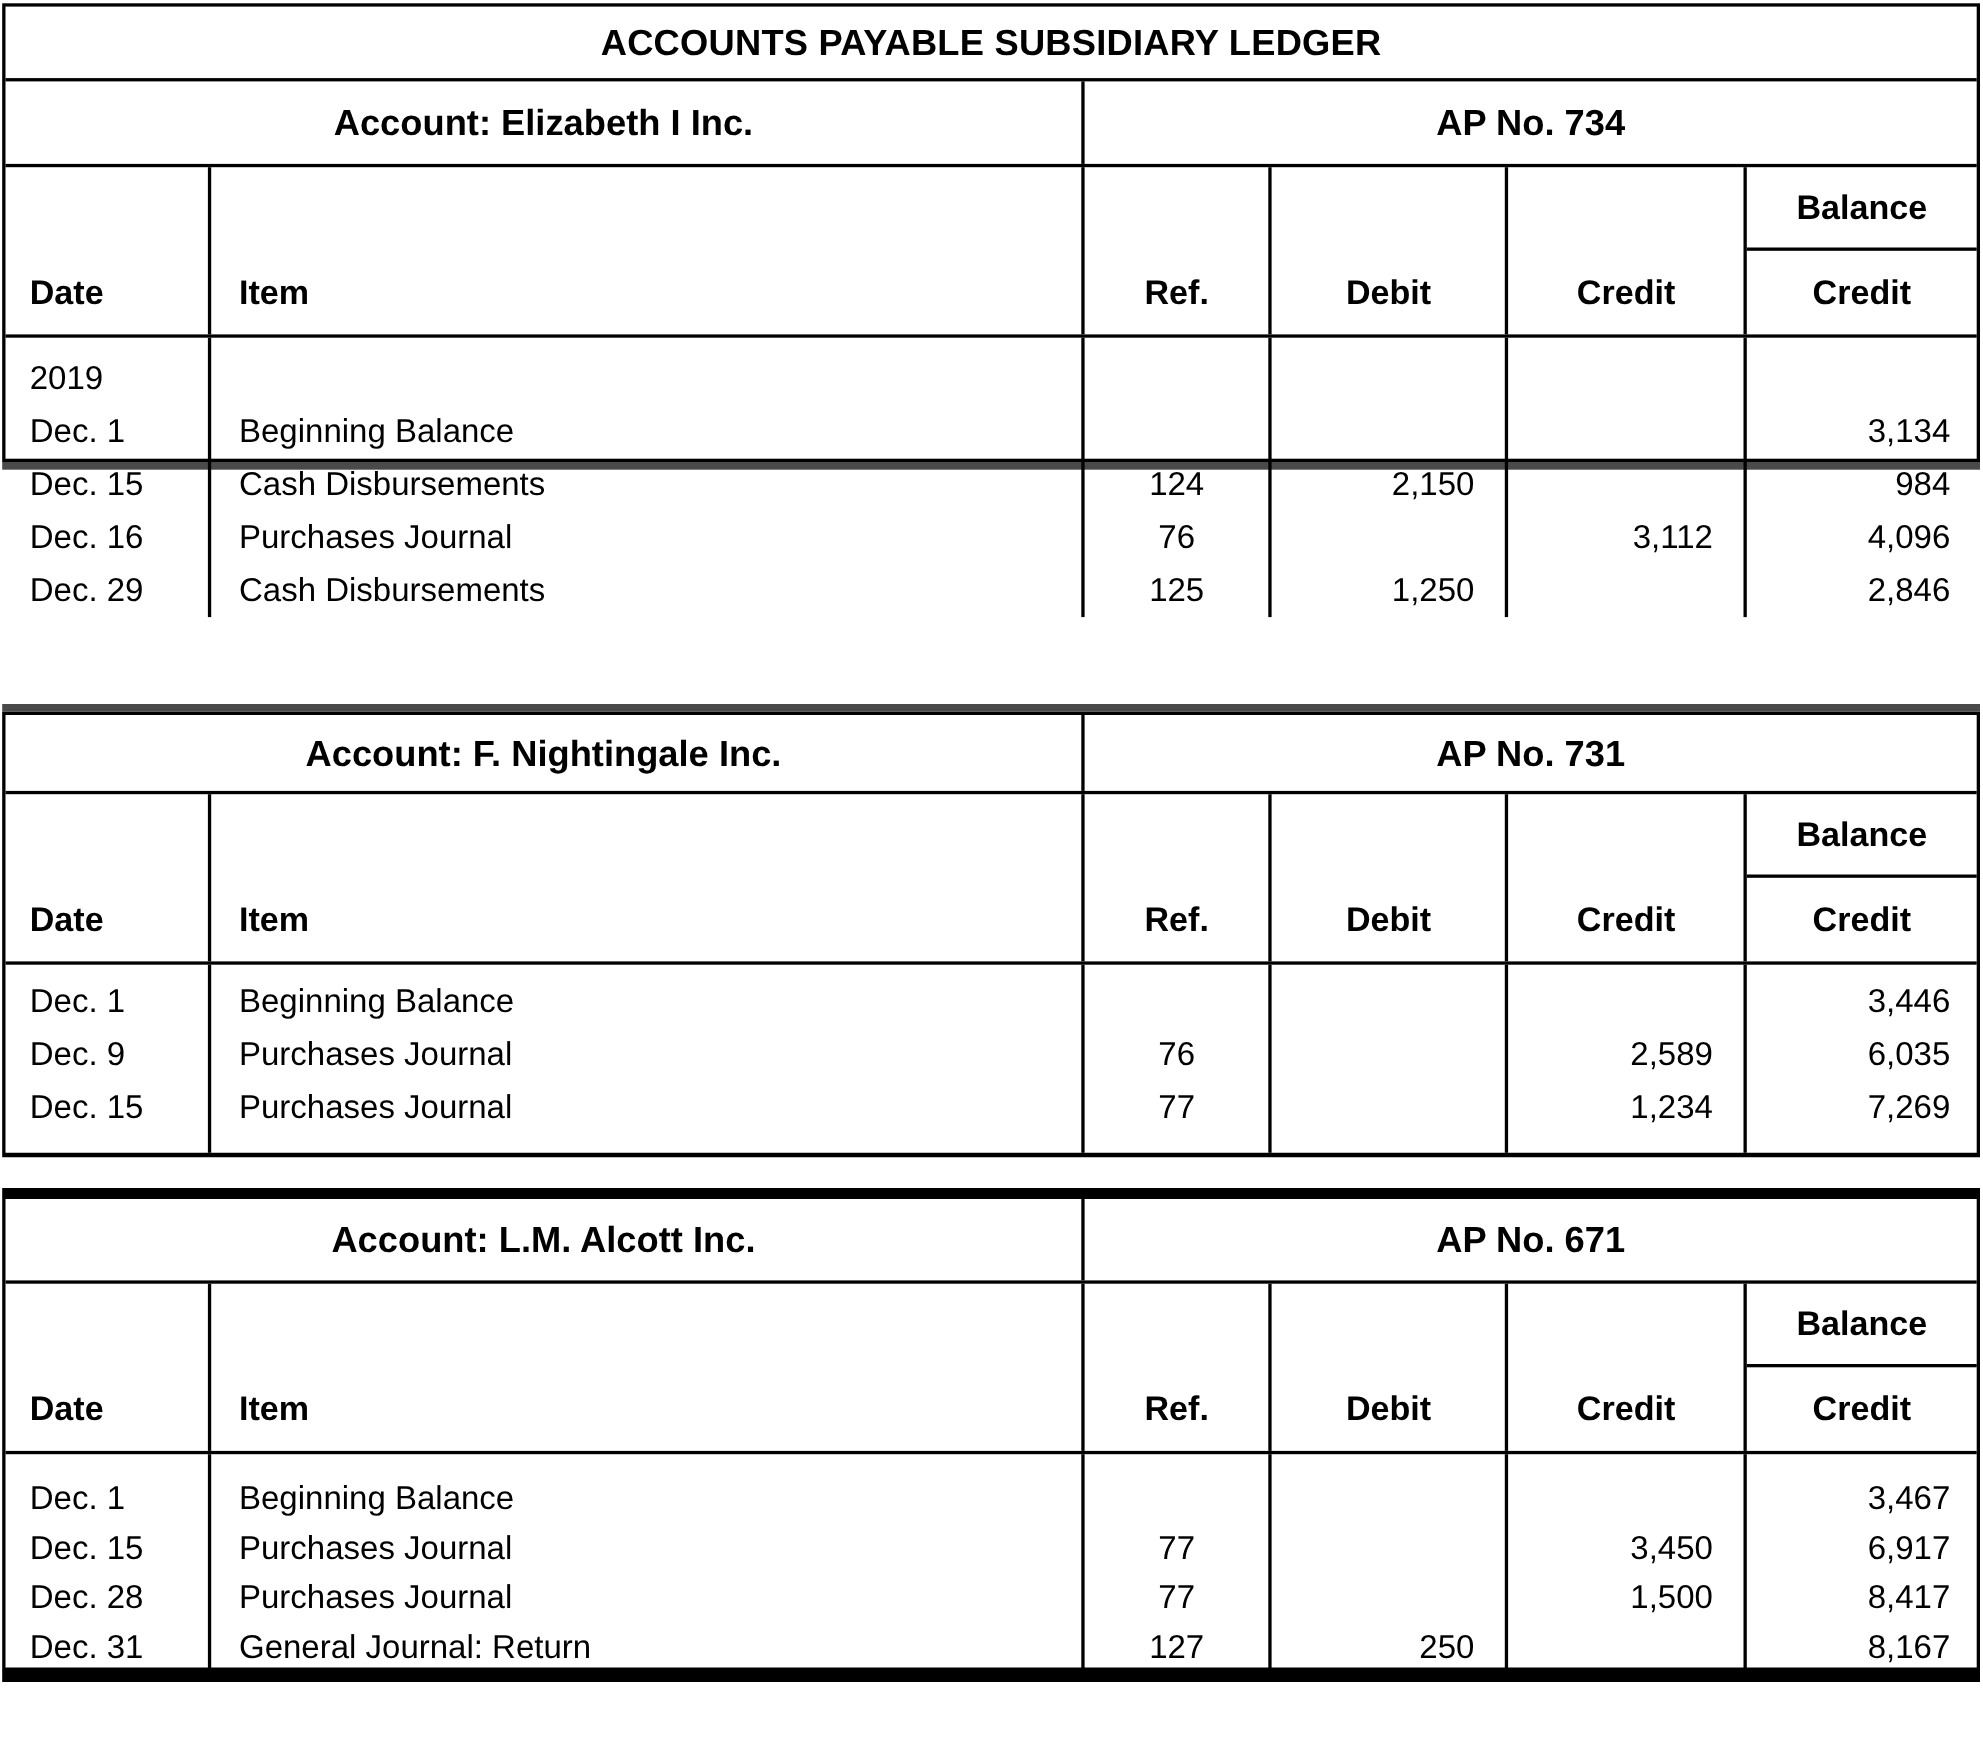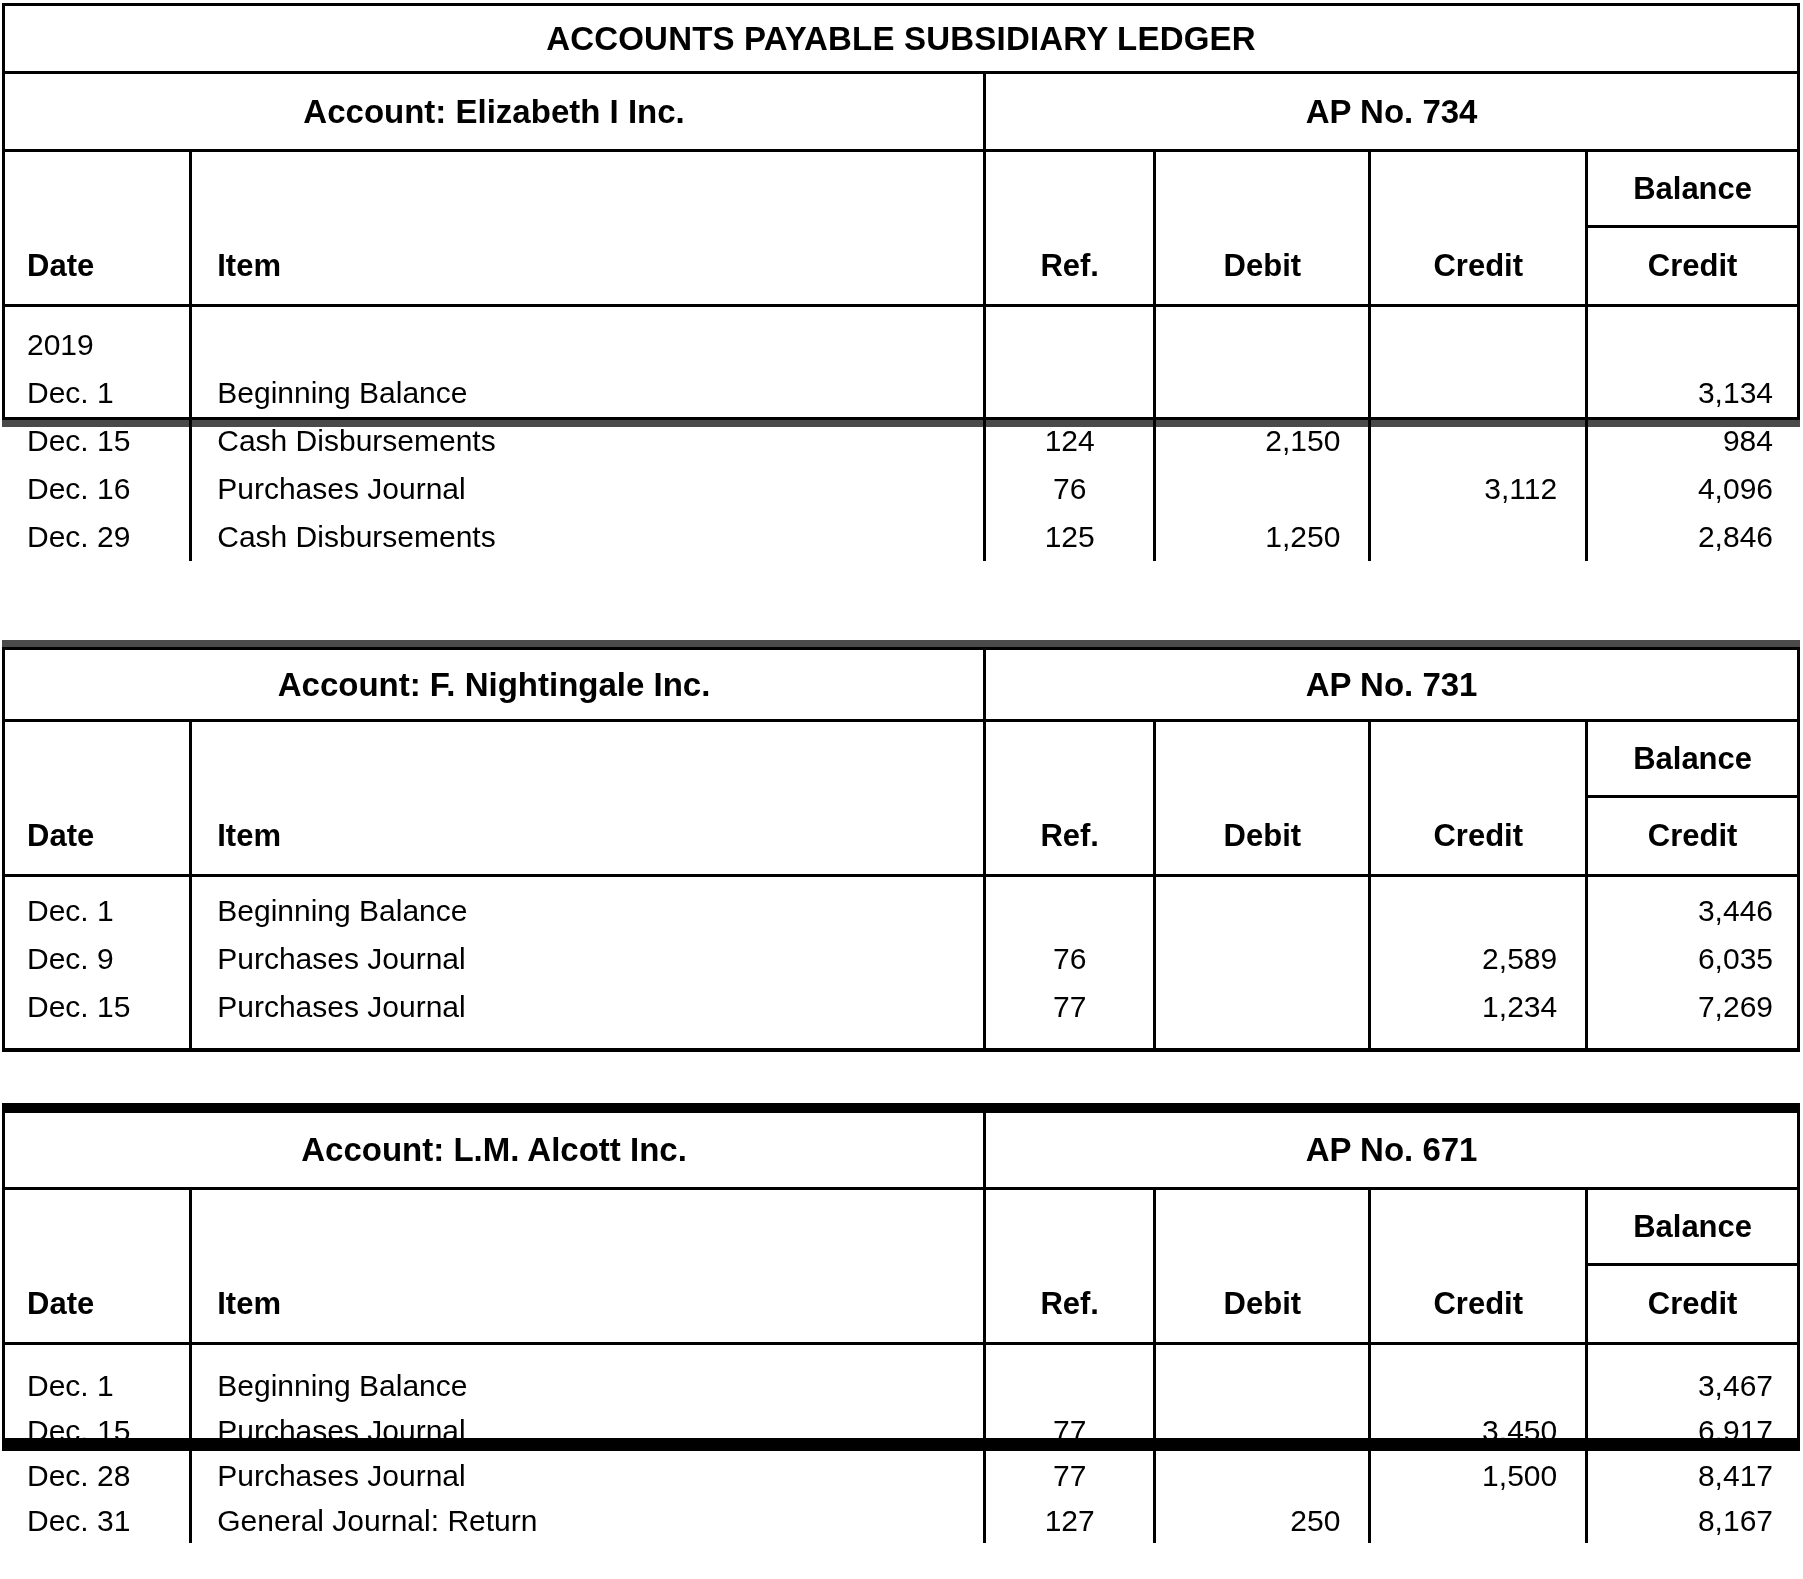--- a/index.html
+++ b/index.html
@@ -17,21 +17,21 @@
     position: absolute;
     left: 2px;
     width: 1798px;
     border: 3px solid #000;
     background: #fff;
     display: flex;
     flex-direction: column;
   }
   .t1 { top: 3px;    height: 417px; box-shadow: 0 7px 0 #4a4a4a; }
   .t2 { top: 647px;  height: 405px; box-shadow: 0 -7px 0 #4a4a4a; border-bottom-width: 4px; }
-  .t3 { top: 1103px; height: 348px; border-top-width: 10px; border-bottom-width: 13px; }
+  .t3 { top: 1080px; height: 449px; border-top-width: 10px; border-bottom-width: 13px; }
 
   .title-row {
     height: 68px; flex: 0 0 68px;
     border-bottom: 3px solid #000;
     display: flex; align-items: center; justify-content: center;
     font-weight: bold; font-size: 33px; letter-spacing: 0.2px;
   }
   .account-row {
     border-bottom: 3px solid #000;
     display: flex;

